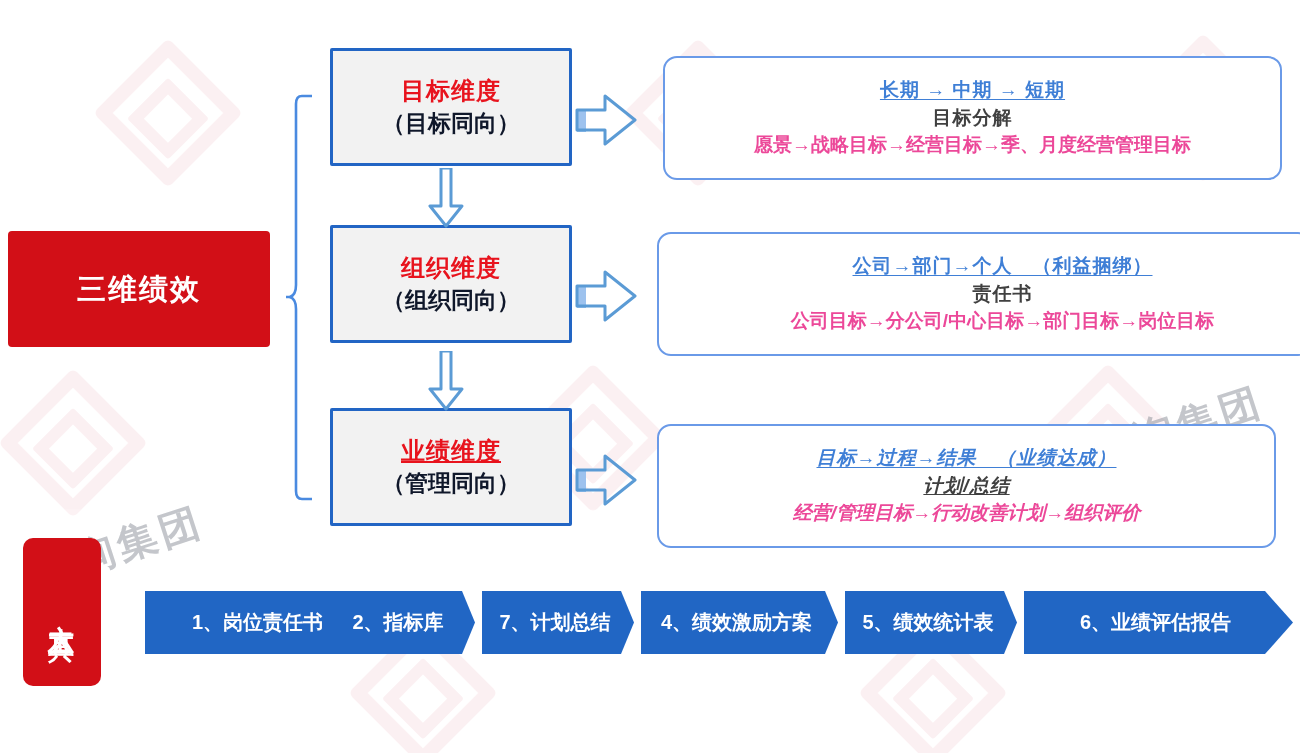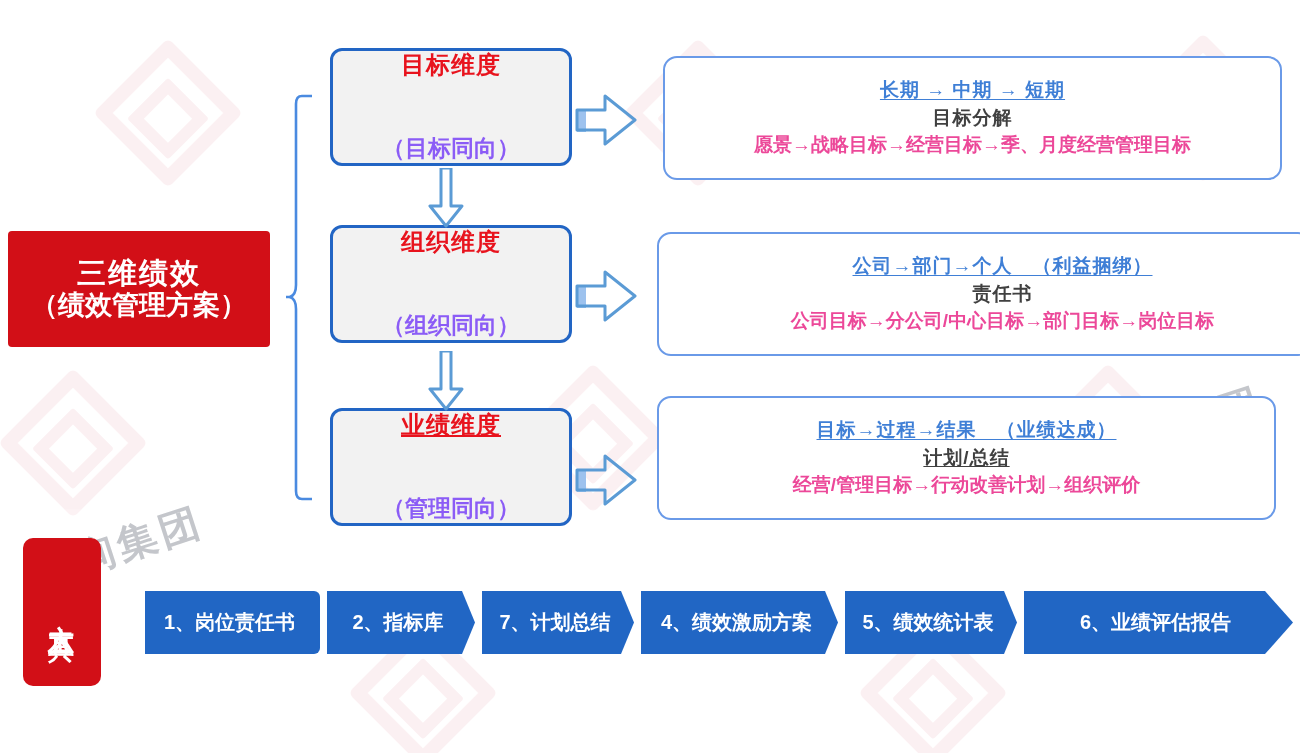--- a/index.html
+++ b/index.html
@@ -38,27 +38,27 @@
   }
   .master-block .l1{font-size:29px;letter-spacing:2px;}
   .master-block .l2{font-size:27px;letter-spacing:0px;}
 
   
   .brace{position:absolute;left:286px;top:93px;width:26px;height:409px;}
 
   
   .dim-card{
     position:absolute;left:330px;width:236px;height:112px;
-    background:#f2f2f2;border:3px solid #2265c4;border-radius:12px;
-    display:flex;flex-direction:column;align-items:center;justify-content:space-between;
+    background:#f2f2f2;border:3px solid #2265c4;border-radius:2px;
+    display:flex;flex-direction:column;align-items:center;justify-content:center;
     line-height:1.2;
   }
   .dim-card .title{color:#e8131d;font-size:24px;font-weight:bold;letter-spacing:1px;}
   .dim-card .title.u{text-decoration:underline;text-underline-offset:2px;}
-  .dim-card .sub{color:#8b5cf6;font-size:23px;font-weight:bold;letter-spacing:0px;margin-top:4px;}
+  .dim-card .sub{color:#0f172a;font-size:23px;font-weight:bold;letter-spacing:0px;margin-top:4px;}
   #dim0{top:48px;}
   #dim1{top:225px;}
   #dim2{top:408px;}
 
   
   .down-arrow{position:absolute;left:424px;width:44px;}
   #darr0{top:168px;height:60px;}
   #darr1{top:351px;height:60px;}
 
   
@@ -69,21 +69,21 @@
 
   
   .panel{
     position:absolute;left:657px;width:615px;height:120px;
     background:#ffffff;border:2px solid #6a9ae8;border-radius:14px;
     display:flex;flex-direction:column;align-items:center;justify-content:center;
     line-height:1.3;
   }
   #panel0{top:56px;margin-left:6px;}
   #panel1{top:232px;padding-left:36px;}
-  #panel2{top:396px;}
+  #panel2{top:424px;font-style:italic;}
   .panel .p-head{
     color:#3f7fd6;font-size:19px;font-weight:bold;
     text-decoration:underline;text-underline-offset:3px;letter-spacing:1px;
     margin-bottom:3px;
   }
   .panel .p-key{
     color:#404040;font-size:19px;font-weight:bold;letter-spacing:1px;margin-bottom:3px;
   }
   .panel .p-key.u{text-decoration:underline;text-underline-offset:2px;}
   .panel .p-flow{color:#ec4899;font-size:19px;font-weight:bold;letter-spacing:0px;}
@@ -98,21 +98,21 @@
     color:#fff;font-size:26px;font-weight:bold;
     writing-mode:vertical-rl;text-orientation:upright;letter-spacing:4px;
   }
   .toolbar{position:absolute;left:145px;top:591px;width:1148px;height:63px;}
   .tool-item{
     position:absolute;top:0;height:63px;
     display:flex;align-items:center;justify-content:center;
     color:#ffffff;font-size:20px;font-weight:bold;letter-spacing:0px;
     background:#2166c4;
   }
-  .tool-item.first{border-radius:0 6px 6px 0;}
+  .tool-item.first{border-radius:0 6px 6px 0;padding-left:28px;}
   .tool-item.mid{
     clip-path:polygon(0 0, calc(100% - 13px) 0, 100% 50%, calc(100% - 13px) 100%, 0 100%);
   }
   .tool-item.last{
     clip-path:polygon(0 0, calc(100% - 28px) 0, 100% 50%, calc(100% - 28px) 100%, 0 100%);
   }
   .tool-item .tl{padding-right:6px;}
 </style>
 </head>
 <body>
@@ -125,21 +125,20 @@
   <div class="wm wm-diamond" style="left:20px;top:390px;"></div>
   <div class="wm wm-diamond" style="left:540px;top:385px;"></div>
   <div class="wm wm-diamond" style="left:1055px;top:385px;"></div>
   <div class="wm wm-diamond" style="left:370px;top:640px;"></div>
   <div class="wm wm-diamond" style="left:880px;top:640px;"></div>
   <div class="wm wm-text" style="left:30px;top:520px;">咨询集团</div>
   <div class="wm wm-text" style="left:1090px;top:400px;">咨询集团</div>
 
   <div class="master-block">
     <div class="l1">三维绩效</div>
-    <div class="l2">（绩效管理方案）</div>
   </div>
 
   <svg class="brace" viewBox="0 0 26 409">
     <path d="M26 3 H16 Q10 3 10 11 V192 Q10 202 4 204 Q10 206 10 216 V398 Q10 406 16 406 H26" fill="none" stroke="#4a8ae0" stroke-width="2.6" stroke-linecap="round" stroke-linejoin="round"></path>
     <path d="M4 204 H0" fill="none" stroke="#4a8ae0" stroke-width="2.6" stroke-linecap="round"></path>
   </svg>
 
   <div class="dim-card" id="dim0">
     <div class="title">目标维度</div>
     <div class="sub">（目标同向）</div>

